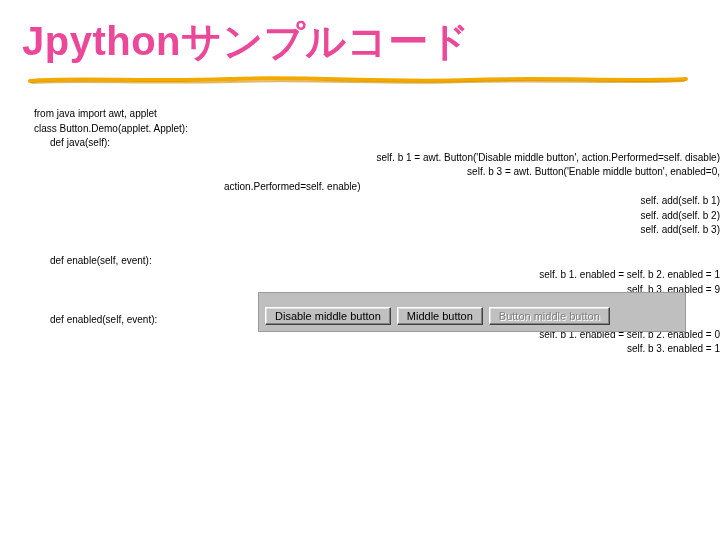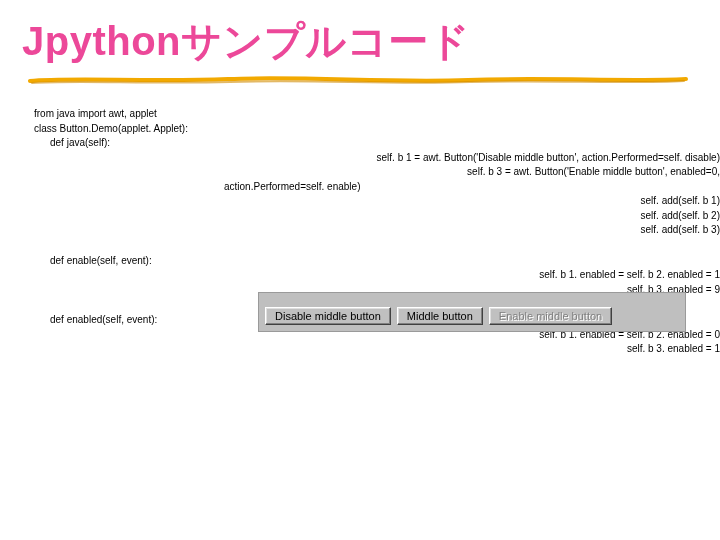--- a/index.html
+++ b/index.html
@@ -98,14 +98,14 @@
   <div class="code-line i2">self. b 3. enabled = 9</div>
   <div class="section-gap"></div>
   <div class="code-line i1">def enabled(self, event):</div>
   <div class="code-line i2">self. b 1. enabled = self. b 2. enabled = 0</div>
   <div class="code-line i2">self. b 3. enabled = 1</div>
 </div>
 
 <div class="applet-shot">
   <div class="awt-btn">Disable middle button</div>
   <div class="awt-btn">Middle button</div>
-  <div class="awt-btn disabled">Enable middle button</div>
+  <div class="awt-btn disabled">Button middle button</div>
 </div>
 
 </body></html>

